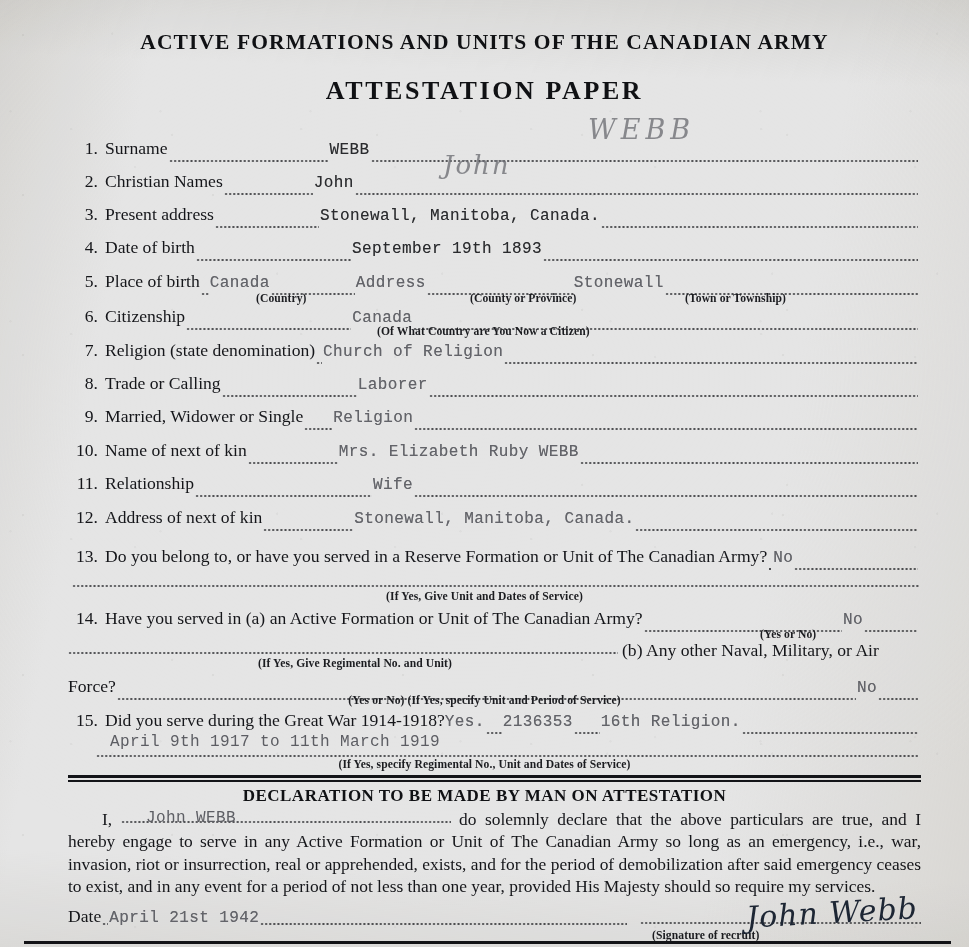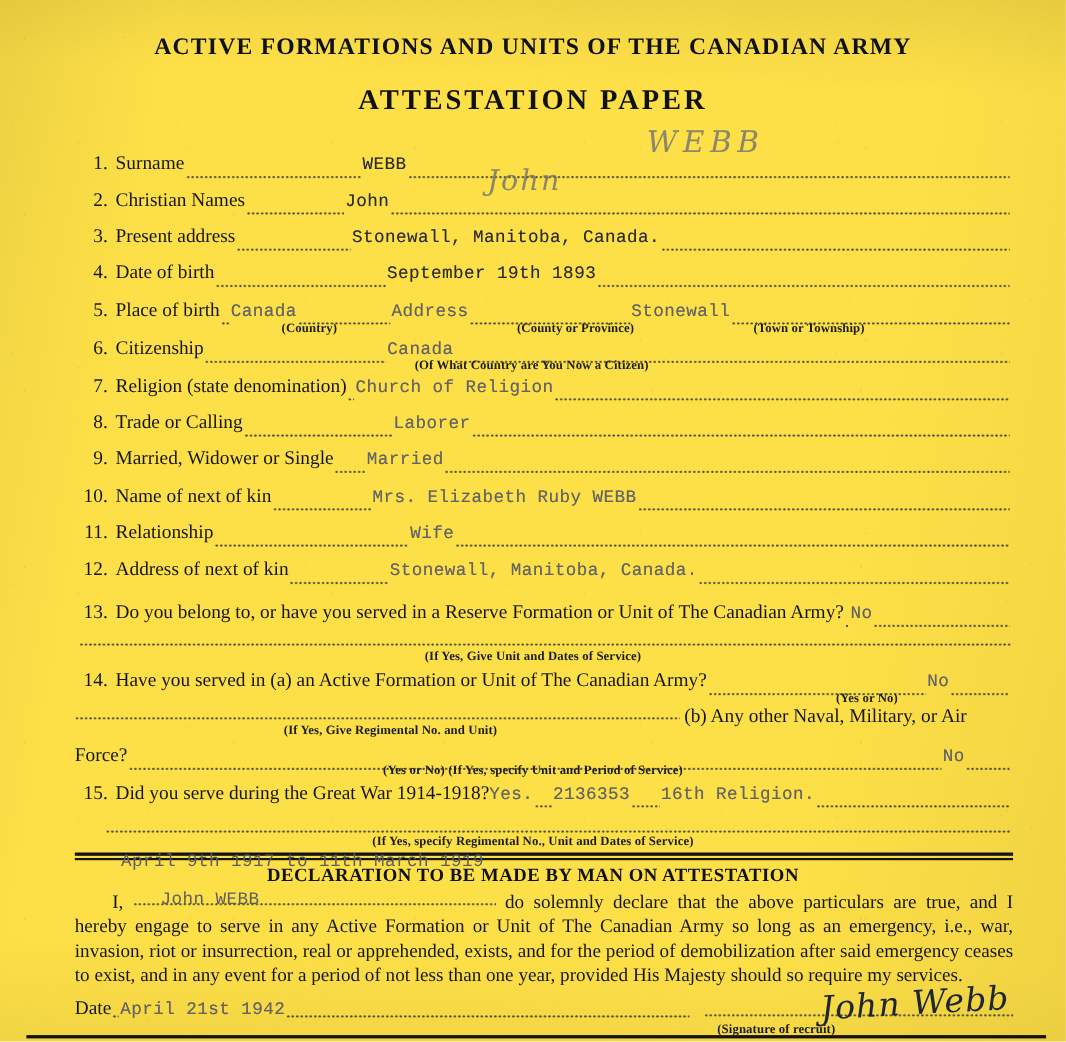--- a/index.html
+++ b/index.html
@@ -8,21 +8,21 @@
     background: #ffffff;
   }
   body {
     font-family: "Liberation Serif", serif;
   }
   #page {
     position: relative;
     width: 969px;
     height: 947px;
     overflow: hidden;
-    background: #fde047;
+    background: #e5e5e5;
     color: #15161a;
   }
   
   #paper-tint {
     position: absolute;
     inset: 0;
     pointer-events: none;
     background:
       radial-gradient(120% 90% at 48% 40%, rgba(255,255,255,0.55) 0%, rgba(255,255,255,0.0) 62%),
       linear-gradient(100deg, rgba(208,204,194,0.38) 0%, rgba(255,255,255,0.0) 14%, rgba(255,255,255,0.0) 76%, rgba(212,206,193,0.30) 100%),
@@ -316,21 +316,21 @@
       <span class="lbl">Trade or Calling</span>
       <span class="leader fixed" style="width:135px;"></span>
       <span class="typed faint">Laborer</span>
       <span class="leader"></span>
     </div>
 
     <div class="row" style="top:406px;">
       <span class="num">9.</span>
       <span class="lbl">Married, Widower or Single</span>
       <span class="leader fixed" style="width:28px;"></span>
-      <span class="typed faint">Married</span>
+      <span class="typed faint">Religion</span>
       <span class="leader"></span>
     </div>
 
     <div class="row" style="top:440px;">
       <span class="num">10.</span>
       <span class="lbl">Name of next of kin</span>
       <span class="leader fixed" style="width:90px;"></span>
       <span class="typed faint">Mrs. Elizabeth Ruby WEBB</span>
       <span class="leader"></span>
     </div>
@@ -387,21 +387,21 @@
       <span class="lbl">Did you serve during the Great War 1914-1918?</span>
       <span class="typed faint">Yes.</span>
       <span class="leader fixed" style="width:16px;"></span>
       <span class="typed faint">2136353</span>
       <span class="leader fixed" style="width:26px;"></span>
       <span class="typed faint">16th Religion.</span>
       <span class="leader"></span>
     </div>
 
     <div class="dotrule" style="left:96px; right:50px; top:755px;"></div>
-    <div class="abs-typed faint" style="left:110px; top:733px; color:#5c5d63;margin-top:41px;">April 9th  1917 to 11th March 1919</div>
+    <div class="abs-typed faint" style="left:110px; top:733px; color:#5c5d63;">April 9th  1917 to 11th March 1919</div>
     <div class="caption" style="left:0; right:0; top:758px; text-align:center;">(If Yes, specify Regimental No., Unit and Dates of Service)</div>
 
     <div class="rule-thick" style="left:68px; right:48px; top:775px; height:3px;"></div>
     <div class="rule-thick" style="left:68px; right:48px; top:780px; height:1.5px;"></div>
 
     <div class="hdr-main" id="decl-heading">DECLARATION TO BE MADE BY MAN ON ATTESTATION</div>
 
     <div id="decl-body">
       <span style="margin-left:34px;">I,</span>
       <span class="inline-leader"></span>

